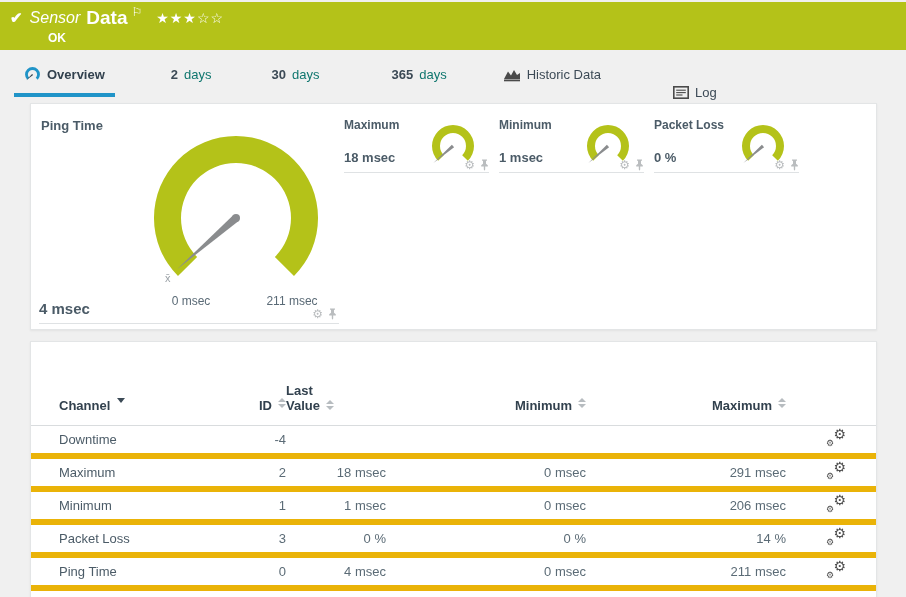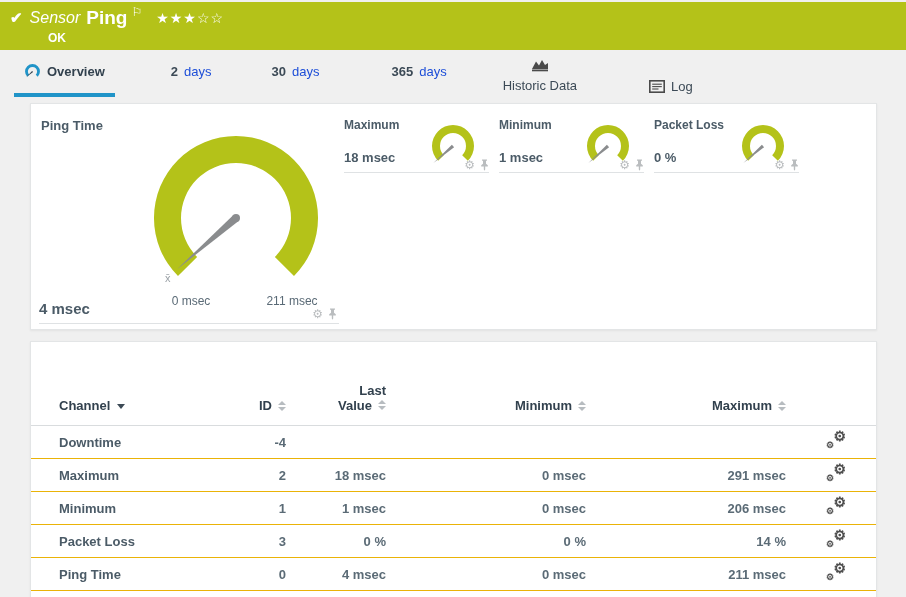--- a/index.html
+++ b/index.html
@@ -22,33 +22,33 @@
   .title-prefix { font-style:italic; font-size:16px; margin-right:6px; }
   .title-main { font-weight:bold; font-size:19px; }
   .flag { font-size:12px; margin-left:4px; position:relative; top:-6px; cursor:pointer; }
   .stars { font-size:14px; letter-spacing:1px; margin-left:14px; cursor:pointer; }
   .status-ok { font-weight:bold; font-size:12px; margin:2px 0 0 38px; }
 
   
   .tabbar { height:47px; display:flex; align-items:stretch; }
   .tab {
     display:inline-flex; align-items:center; gap:6px;
-    padding:8px 10px 8px 10px; cursor:pointer;
+    padding:14px 10px 8px 10px; cursor:pointer;
     color:#3c4a56; white-space:nowrap; border-bottom:4px solid transparent;
   }
   .tab.active { font-weight:bold; color:#32414e; border-bottom-color:#2094c8; }
   .tab .num { font-weight:bold; }
-  .tab .unit { color:#1d4ed8; }
+  .tab .unit { color:#0f766e; }
   .tab svg { display:block; }
   .t-overview { margin-left:14px; }
   .t-live { margin-left:30px; }
   .t-d2 { margin-left:46px; }
   .t-d30 { margin-left:40px; }
   .t-d365 { margin-left:52px; }
-  .t-historic { margin-left:36px;flex-direction:column; }
+  .t-historic { margin-left:36px; }
   .t-log { margin-left:52px;margin-top:28px; }
   .t-settings { margin-left:44px; }
 
   
   .panel {
     background:#fff; width:847px; margin-left:30px;
     border:1px solid #e3e5e6; box-shadow:0 1px 2px rgba(0,0,0,.06);
   }
   .panel.gauges { margin-top:6px; height:227px; position:relative; }
   .panel.channels { margin-top:11px; height:270px; }
@@ -84,52 +84,52 @@
     display:grid;
     grid-template-columns:172px 55px 100px 200px 200px 1fr;
     padding:0 24px 0 28px; align-items:center;
   }
   .tbl-header {
     height:84px; align-items:end;
     border-bottom:1px solid #d9dcde;
     font-weight:bold; color:#32414e; font-size:13px;
     padding-bottom:12px;
   }
-  .tbl-header .c { display:flex; align-items:flex-end; }
+  .tbl-header .c { display:flex; align-items:flex-start; }
   .h-channel { justify-content:flex-start; cursor:pointer; }
   .h-id, .h-min, .h-max { justify-content:flex-end; cursor:pointer; }
   .h-last { flex-direction:column; align-items:center; cursor:pointer; }
   .h-last .l2 { display:flex; align-items:center; }
   .caret-down {
     width:0; height:0; margin:0 0 4px 7px;
     border-left:4px solid transparent; border-right:4px solid transparent;
     border-top:5px solid #3c4a56;
   }
   .sort { display:inline-flex; flex-direction:column; gap:2px; margin:0 0 2px 6px; }
   .sort i { display:block; width:0; height:0; border-left:4px solid transparent; border-right:4px solid transparent; }
   .sort .up { border-bottom:4px solid #b7bcc0; }
   .sort .dn { border-top:4px solid #b7bcc0; }
 
-  .tbl-row { height:33px; border-bottom:1px solid #eab308;font-weight:bold; }
+  .tbl-row { height:33px; border-bottom:6px solid #eab308; }
   .cell { font-size:13px; color:#5b6b76; }
   .cell.channel { color:#4b5b67; }
   .cell.num { text-align:right; }
   .cell.icons { padding-left:40px; }
   .gears { position:relative; display:inline-block; width:20px; height:19px; cursor:pointer; }
   .gears .g-big { position:absolute; right:0; top:-2px; font-size:14px; color:#4f4f4f; line-height:1; }
   .gears .g-small { position:absolute; left:0; bottom:0px; font-size:9px; color:#4f4f4f; line-height:1; }
 </style>
 </head>
 <body>
 
 <div class="sensor-header">
   <div class="row1">
     <span class="check">✔</span>
     <span class="title-prefix">Sensor</span>
-    <span class="title-main">Ping</span>
+    <span class="title-main">Data</span>
     <span class="flag">⚐</span>
     <span class="stars"><span>★★★</span><span>☆☆</span></span>
   </div>
   <div class="status-ok">OK</div>
 </div>
 
 <div class="tabbar">
   <div class="tab active t-overview">
     <span>
       <svg width="17" height="17" viewBox="0 0 48 48">

